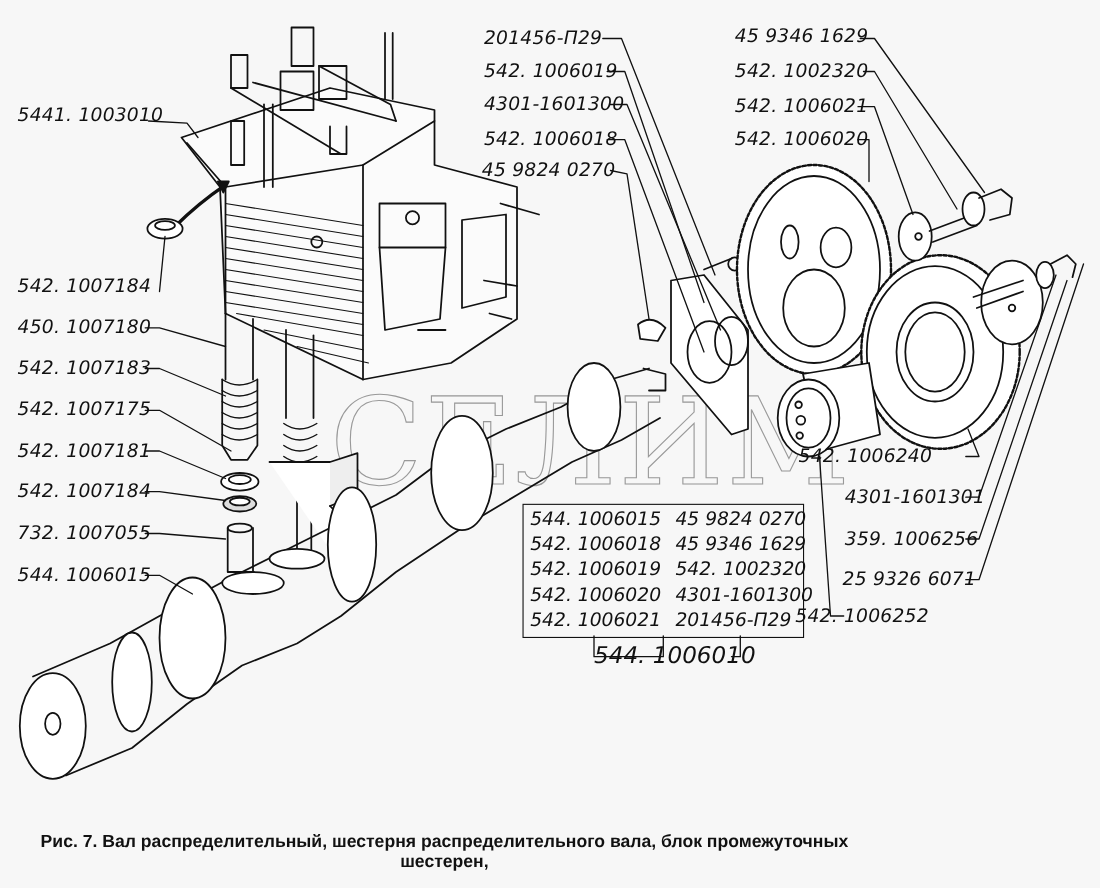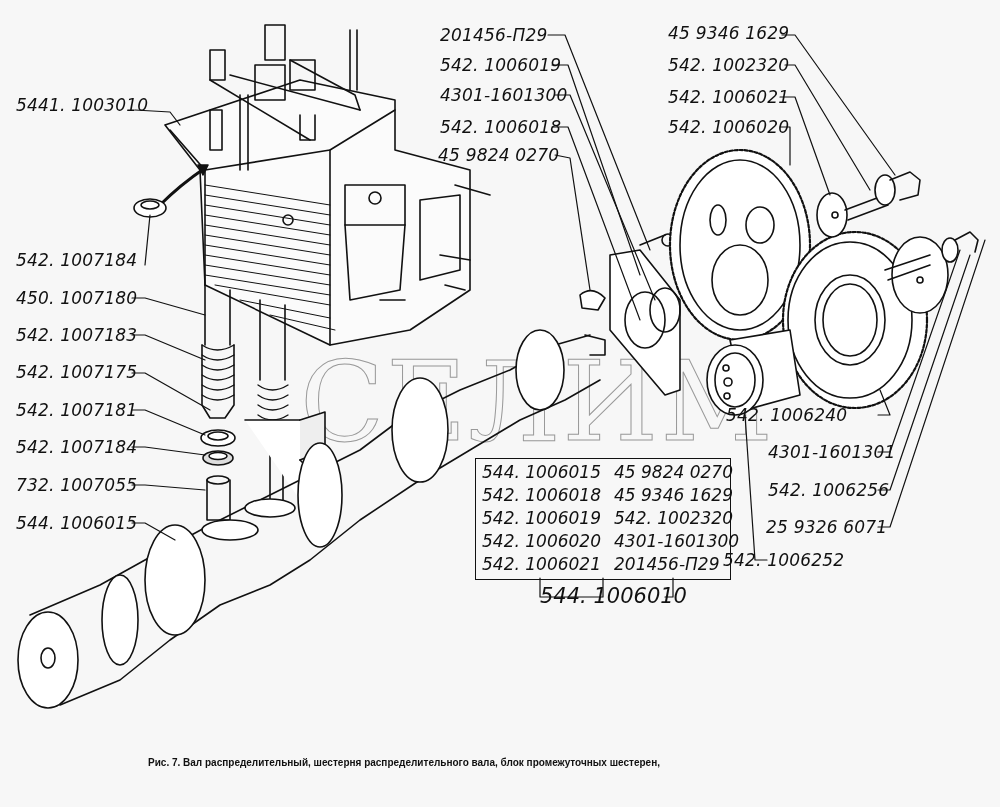--- a/index.html
+++ b/index.html
@@ -2,21 +2,21 @@
 <html><head>
 <meta charset="utf-8">
 <style>
   html,body{margin:0;padding:0;background:#f7f7f7;}
   #stage{position:relative;width:1000px;height:807px;overflow:hidden;background:#f7f7f7;font-family:"DejaVu Sans",sans-serif;color:#111;}
   svg#art{position:absolute;left:0;top:0;}
   .lbl{position:absolute;font-style:italic;font-size:17px;letter-spacing:0.2px;white-space:nowrap;color:#111;line-height:20px;}
   .bom{position:absolute;left:475px;top:458px;width:254px;height:120px;border:1.5px solid #111;}
   .bom .cell{position:absolute;font-style:italic;font-size:17px;white-space:nowrap;}
   .assy{position:absolute;left:540px;top:584px;font-style:italic;font-size:21px;}
-  .caption{position:absolute;left:0;width:808px;text-align:center;font-family:"Liberation Sans",sans-serif;font-weight:bold;font-size:10px;color:#111;}
+  .caption{position:absolute;left:0;width:808px;text-align:center;font-family:"Liberation Sans",sans-serif;font-weight:bold;font-size:16px;color:#111;}
   .wm{position:absolute;left:300px;top:338px;font-family:"DejaVu Serif",serif;font-size:110px;color:transparent;-webkit-text-stroke:1px #999;letter-spacing:2px;}
 </style>
 </head>
 <body>
 
 <div id="stage">
 
   <div class="wm">СЕЛИМ</div>
 
   <svg id="art" width="1000" height="807" viewBox="0 0 1000 807">
@@ -210,21 +210,21 @@
   <div class="lbl" style="left:440px;top:117px">542. 1006018</div>
   <div class="lbl" style="left:438px;top:145px">45 9824 0270</div>
 
   <div class="lbl" style="left:668px;top:23px">45 9346 1629</div>
   <div class="lbl" style="left:668px;top:55px">542. 1002320</div>
   <div class="lbl" style="left:668px;top:87px">542. 1006021</div>
   <div class="lbl" style="left:668px;top:117px">542. 1006020</div>
 
   <div class="lbl" style="left:726px;top:405px">542. 1006240</div>
   <div class="lbl" style="left:768px;top:442px">4301-1601301</div>
-  <div class="lbl" style="left:768px;top:480px">542. 1006256</div>
+  <div class="lbl" style="left:768px;top:480px">359. 1006256</div>
   <div class="lbl" style="left:766px;top:517px">25 9326 6071</div>
   <div class="lbl" style="left:723px;top:550px">542. 1006252</div>
 
   <div class="bom">
     <div class="cell" style="left:6px;top:3px">544. 1006015</div>
     <div class="cell" style="left:138px;top:3px">45 9824 0270</div>
     <div class="cell" style="left:6px;top:26px">542. 1006018</div>
     <div class="cell" style="left:138px;top:26px">45 9346 1629</div>
     <div class="cell" style="left:6px;top:49px">542. 1006019</div>
     <div class="cell" style="left:138px;top:49px">542. 1002320</div>

